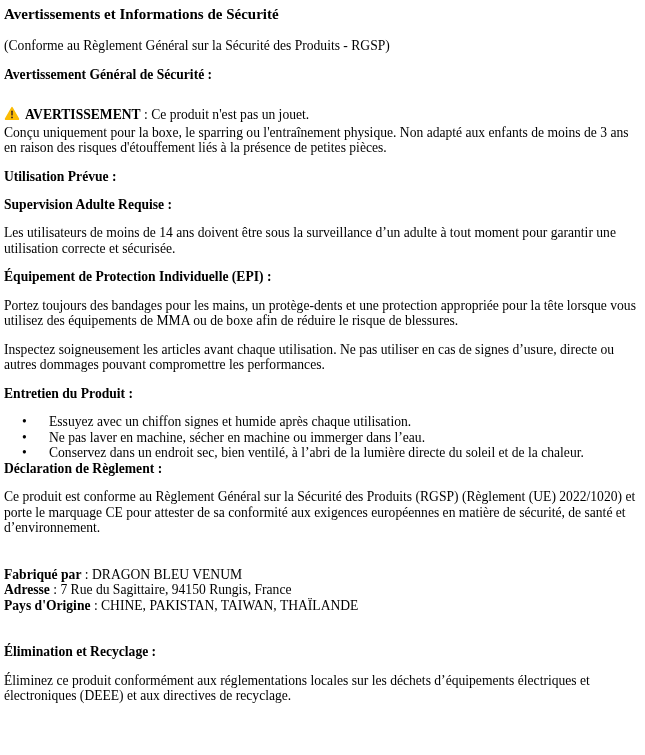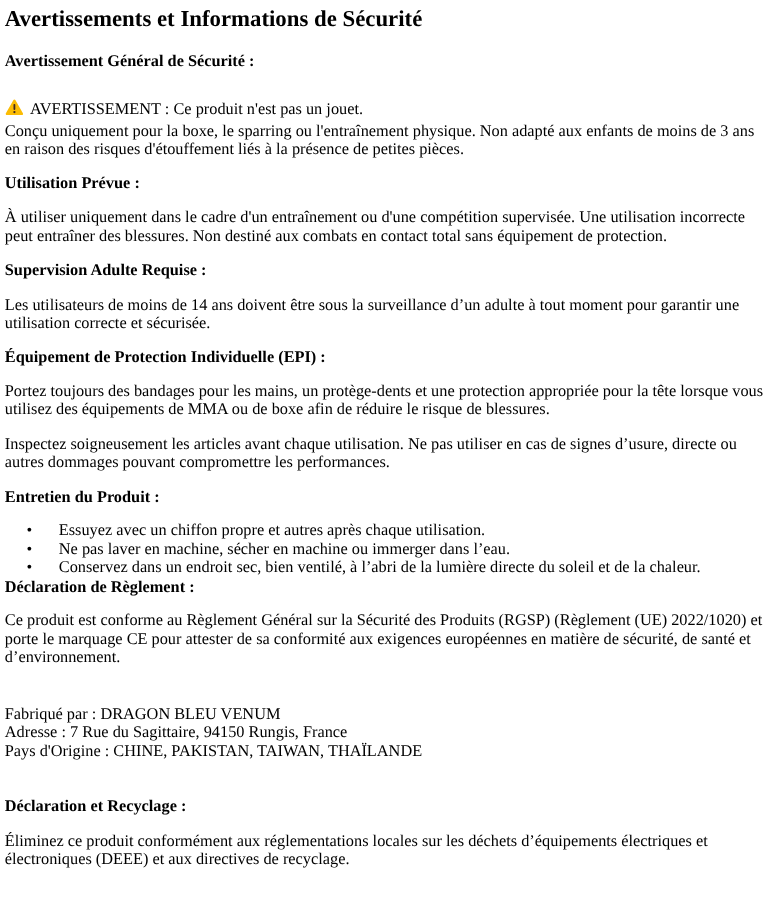--- a/index.html
+++ b/index.html
@@ -8,33 +8,33 @@
     height: 755px;
     color: #000000;
     font-family: "Liberation Serif", "DejaVu Serif", serif;
     font-size: 13.6px;
     line-height: 1.14;
     overflow: hidden;
   }
   .page { padding: 2px 5px 0 4px; }
   p { margin: 13px 0; }
   .title {
-    font-size: 19px;
+    font-size: 15px;
     font-weight: bold;
     margin: 4px 0 15px 0;
   }
   .hd { font-weight: bold; }
   .hd-tight { margin-top: 0; }
   .warn-para { margin-top: 24px; }
   .warn-icon {
     display: inline-block;
     vertical-align: -2px;
     margin-right: 5px;
   }
-  .b { font-weight: normal; text-align: center; }
+  .b { font-weight: bold; text-align: center; }
   ul.bullets {
     margin: 13px 0 0 0;
     padding: 0;
     list-style: none;
   }
   ul.bullets li {
     position: relative;
     padding-left: 45px;
   }
   ul.bullets li::before {
@@ -46,57 +46,57 @@
   .mfr-rows p { margin: 0; }
   .mfr-rows { margin: 31px 0; }
 </style>
 </head>
 <body>
 
 <div class="page">
 
   <p class="title">Avertissements et Informations de Sécurité</p>
 
+  <p>(Conforme au Règlement Général sur la Sécurité des Produits - RGSP)</p>
 
   <p class="hd">Avertissement Général de Sécurité :</p>
 
   <p class="warn-para">
     <span class="warn-icon">
       <svg width="16" height="15" viewBox="0 0 16 15" aria-hidden="true">
         <path d="M7.2 1.4 L0.9 12.4 a1 1 0 0 0 0.87 1.5 h12.46 a1 1 0 0 0 0.87 -1.5 L8.8 1.4 a0.93 0.93 0 0 0 -1.6 0 Z" fill="#FBBC04"></path>
         <rect x="7.25" y="4.6" width="1.5" height="5" rx="0.7" fill="#3E2723"></rect>
         <circle cx="8" cy="11.4" r="0.95" fill="#3E2723"></circle>
       </svg>
     </span><span class="b">AVERTISSEMENT</span><span> : Ce produit n'est pas un jouet.</span><br>
     <span>Conçu uniquement pour la boxe, le sparring ou l'entraînement physique. Non adapté aux enfants de moins de 3 ans en raison des risques d'étouffement liés à la présence de petites pièces.</span>
   </p>
 
   <p class="hd">Utilisation Prévue :</p>
-  <p>À utiliser uniquement dans le cadre d'un entraînement ou d'une compétition supervisée. Une utilisation incorrecte peut entraîner des blessures. Non destiné aux combats en contact total sans équipement de protection.</p>
 
   <p class="hd">Supervision Adulte Requise :</p>
   <p>Les utilisateurs de moins de 14 ans doivent être sous la surveillance d’un adulte à tout moment pour garantir une utilisation correcte et sécurisée.</p>
 
   <p class="hd">Équipement de Protection Individuelle (EPI) :</p>
   <p>Portez toujours des bandages pour les mains, un protège-dents et une protection appropriée pour la tête lorsque vous utilisez des équipements de MMA ou de boxe afin de réduire le risque de blessures.</p>
 
   <p>Inspectez soigneusement les articles avant chaque utilisation. Ne pas utiliser en cas de signes d’usure, directe ou autres dommages pouvant compromettre les performances.</p>
 
   <p class="hd">Entretien du Produit :</p>
   <ul class="bullets">
-    <li>Essuyez avec un chiffon propre et autres après chaque utilisation.</li>
+    <li>Essuyez avec un chiffon signes et humide après chaque utilisation.</li>
     <li>Ne pas laver en machine, sécher en machine ou immerger dans l’eau.</li>
     <li>Conservez dans un endroit sec, bien ventilé, à l’abri de la lumière directe du soleil et de la chaleur.</li>
   </ul>
 
   <p class="hd hd-tight">Déclaration de Règlement :</p>
   <p>Ce produit est conforme au Règlement Général sur la Sécurité des Produits (RGSP) (Règlement (UE) 2022/1020) et porte le marquage CE pour attester de sa conformité aux exigences européennes en matière de sécurité, de santé et d’environnement.</p>
 
   <div class="mfr-rows">
     <p><span class="b">Fabriqué par</span><span> : DRAGON BLEU VENUM</span></p>
     <p><span class="b">Adresse</span><span> : 7 Rue du Sagittaire, 94150 Rungis, France</span></p>
     <p><span class="b">Pays d'Origine</span><span> : CHINE, PAKISTAN, TAIWAN, THAÏLANDE</span></p>
   </div>
 
-  <p class="hd">Déclaration et Recyclage :</p>
+  <p class="hd">Élimination et Recyclage :</p>
   <p>Éliminez ce produit conformément aux réglementations locales sur les déchets d’équipements électriques et électroniques (DEEE) et aux directives de recyclage.</p>
 
 </div>
 
 </body></html>

